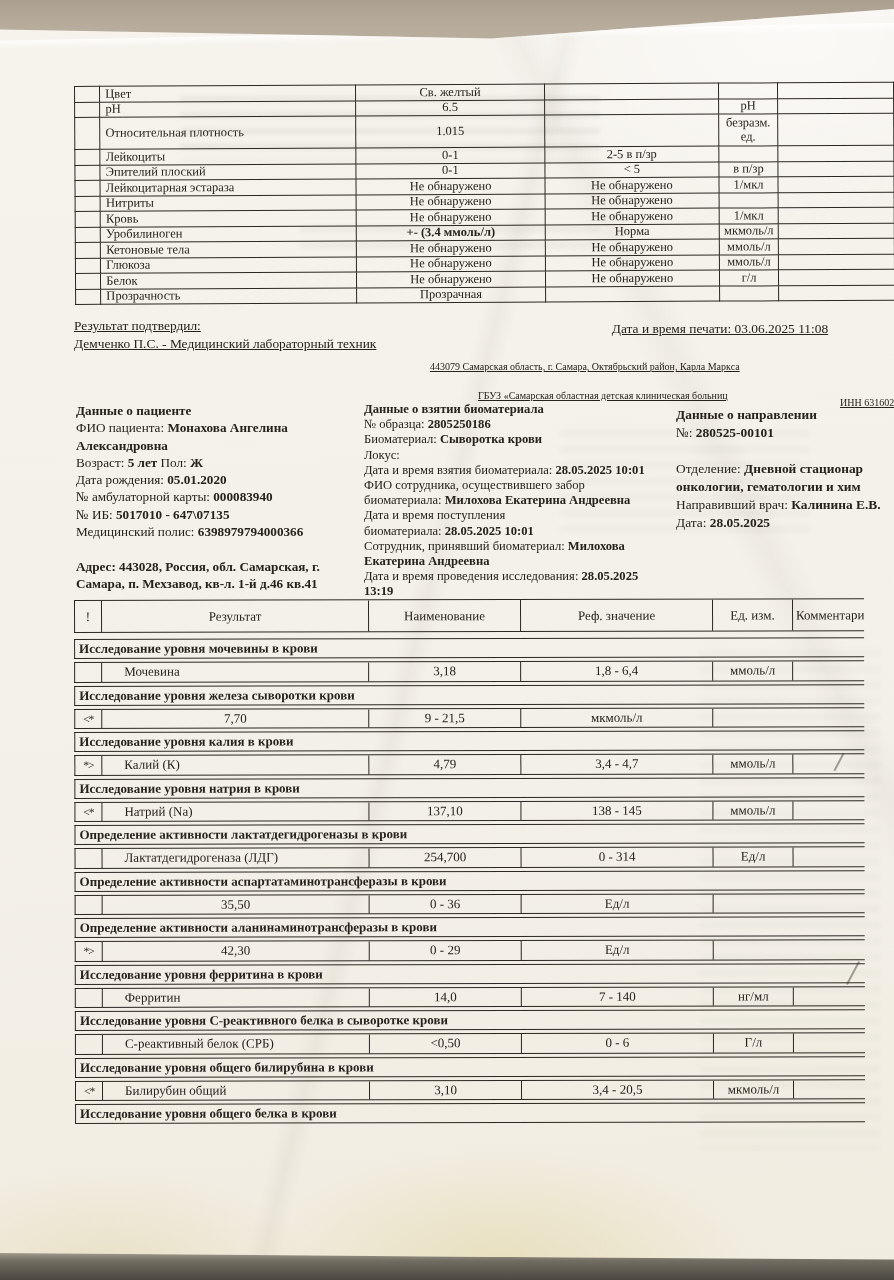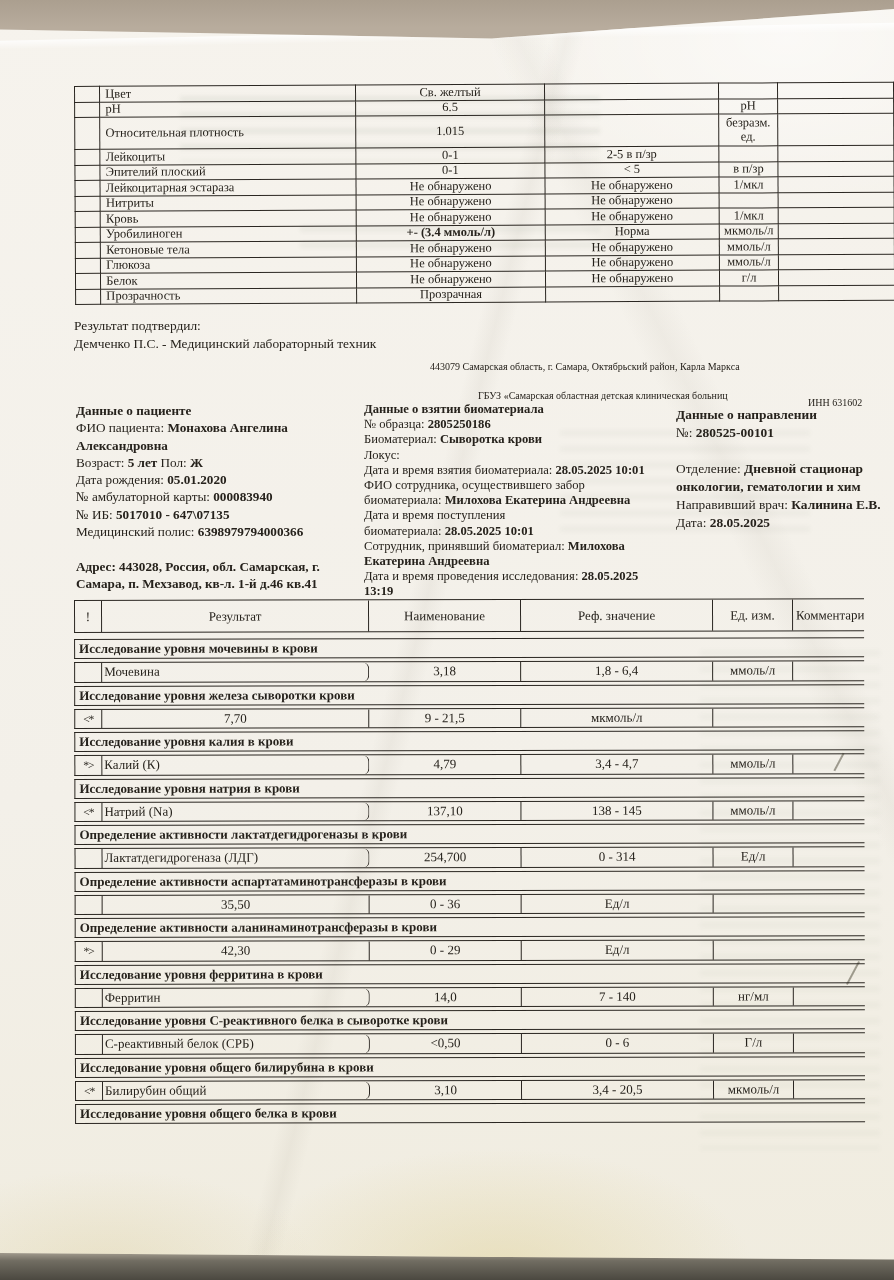--- a/index.html
+++ b/index.html
@@ -30,21 +30,21 @@
   table.utable{position:absolute;left:74px;top:86px;border-collapse:collapse;table-layout:fixed;
     transform:rotate(-.3deg);transform-origin:left top;}
   table.utable td{border:1.6px solid #2b2722;font-size:12.5px;line-height:1.02;height:14.5px;
     padding:0 3px;text-align:center;white-space:nowrap;overflow:hidden;}
   table.utable tr.tall td{height:31px;}
   table.utable td.name{text-align:left;padding-left:5px;}
   table.utable td.unit{white-space:normal;line-height:1.05;}
   table.utable td.b{font-weight:bold;}
 
   
-  .abs{position:absolute;white-space:nowrap;}
+  .abs{position:absolute;white-space:nowrap;text-decoration:underline;}
   .b{font-weight:bold;}
   .confirm-left{left:74px;top:317px;font-size:13.4px;line-height:18px;}
   .confirm-right{left:545px;top:320px;width:350px;text-align:center;font-size:13.4px;line-height:18.5px;}
   .clinic-line{font-size:10px;}
   .iblock{position:absolute;}
   .iline{white-space:nowrap;}
   .patient-block{left:76px;top:402px;font-size:13.2px;line-height:17.3px;}
   .bio-block{left:364px;top:402px;font-size:12.6px;line-height:15.2px;}
   .ref-block{left:676px;top:406px;font-size:13.4px;line-height:18px;}
 
@@ -53,21 +53,21 @@
   .strip{border:1.7px solid #2b2722;border-right:none;margin-bottom:3px;box-sizing:border-box;}
   .hstrip{display:grid;grid-template-columns:27px 267px 152px 192px 80px 1fr;height:33px;margin-bottom:6px;}
   .hstrip>div{border-right:1.6px solid #2b2722;display:flex;align-items:center;justify-content:center;
     font-size:13px;overflow:hidden;white-space:nowrap;}
   .hstrip>div:last-child{border-right:none;justify-content:flex-start;padding-left:3px;}
   .sec{height:20px;display:flex;align-items:center;font-weight:bold;font-size:13px;padding-left:4px;white-space:nowrap;overflow:hidden;}
   .drow{display:grid;grid-template-columns:27px 267px 152px 192px 80px 1fr;height:20.5px;}
   .drow>div{border-right:1.6px solid #2b2722;font-size:13px;display:flex;align-items:center;
     justify-content:center;overflow:hidden;white-space:nowrap;}
   .drow>div:last-child{border-right:none;}
-  .drow>div.name{justify-content:flex-start;padding-left:2px;border-radius:6px;}
+  .drow>div.name{justify-content:flex-start;padding-left:22px;}
   .drow>div.flag{font-size:11.5px;letter-spacing:-1px;}
 </style>
 </head>
 <body>
 
 <div class="paper">
   <div class="fold"></div>
 
   <div class="artifact stripes" style="left:180px;top:96px;width:420px;height:66px;opacity:.55;"></div>
   <div class="artifact stripes" style="left:300px;top:226px;width:300px;height:26px;opacity:.4;"></div>
@@ -191,25 +191,26 @@
           <td class="cmt"></td>
         </tr>
       </tbody>
   </table>
 
   <div class="abs confirm-left">
     <div>Результат подтвердил:</div>
     <div>Демченко П.С. - Медицинский лабораторный техник</div>
   </div>
   <div class="abs confirm-right">
+    <div>Дата и время печати: 03.06.2025 11:08</div>
   </div>
 
   <div class="abs clinic-line" style="left:430px;top:361px;">443079 Самарская область, г. Самара, Октябрьский район, Карла Маркса</div>
   <div class="abs clinic-line" style="left:478px;top:390px;">ГБУЗ «Самарская областная детская клиническая больниц</div>
-  <div class="abs clinic-line" style="left:808px;top:397px;text-align:right;">ИНН 631602</div>
+  <div class="abs clinic-line" style="left:840px;top:397px;text-align:right;">ИНН 631602</div>
 
   <div class="iblock patient-block">
       <div class="iline"><span class="b">Данные о пациенте</span></div>
       <div class="iline"><span>ФИО пациента: </span><span class="b">Монахова Ангелина</span></div>
       <div class="iline"><span class="b">Александровна</span></div>
       <div class="iline"><span>Возраст: </span><span class="b">5 лет </span><span>Пол: </span><span class="b">Ж</span></div>
       <div class="iline"><span>Дата рождения: </span><span class="b">05.01.2020</span></div>
       <div class="iline"><span>№ амбулаторной карты: </span><span class="b">000083940</span></div>
       <div class="iline"><span>№ ИБ: </span><span class="b">5017010 - 647\07135</span></div>
       <div class="iline"><span>Медицинский полис: </span><span class="b">6398979794000366</span></div>

